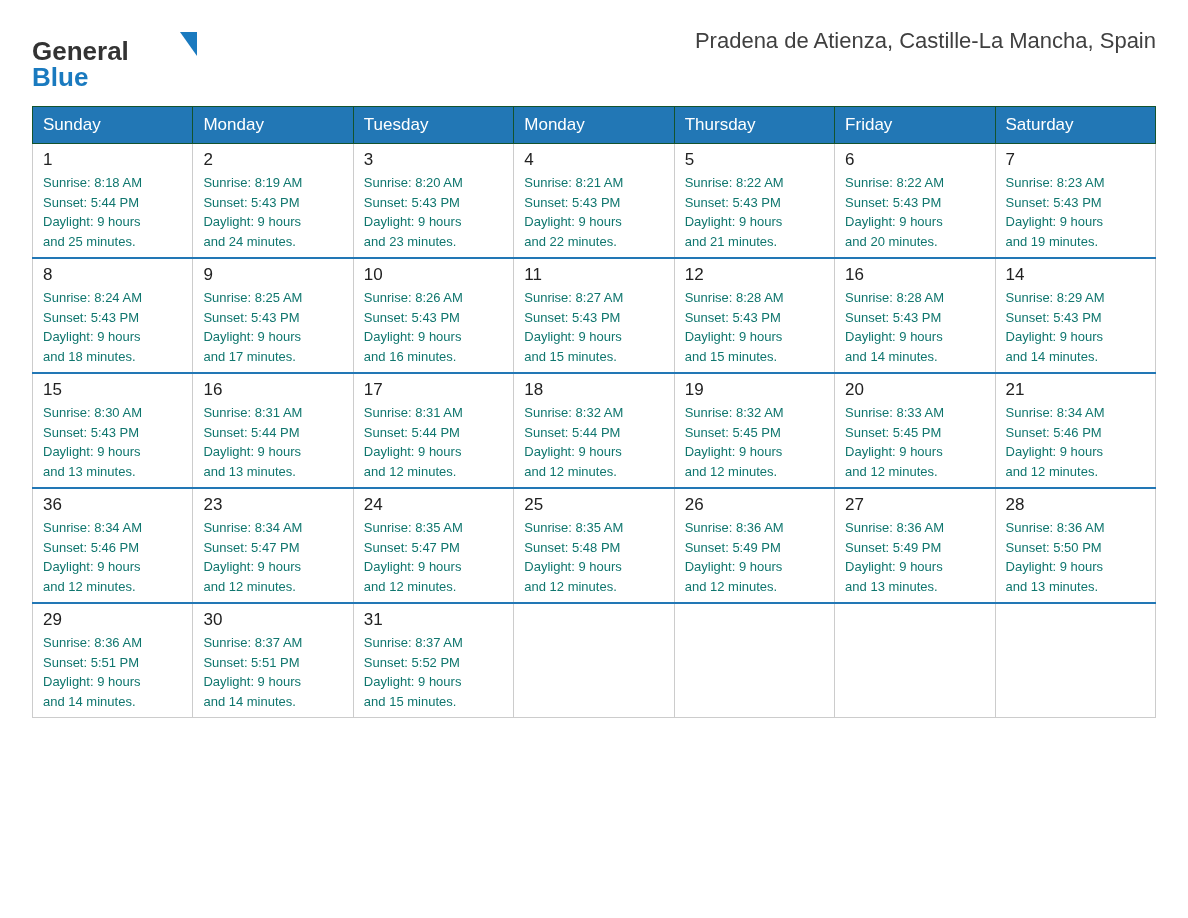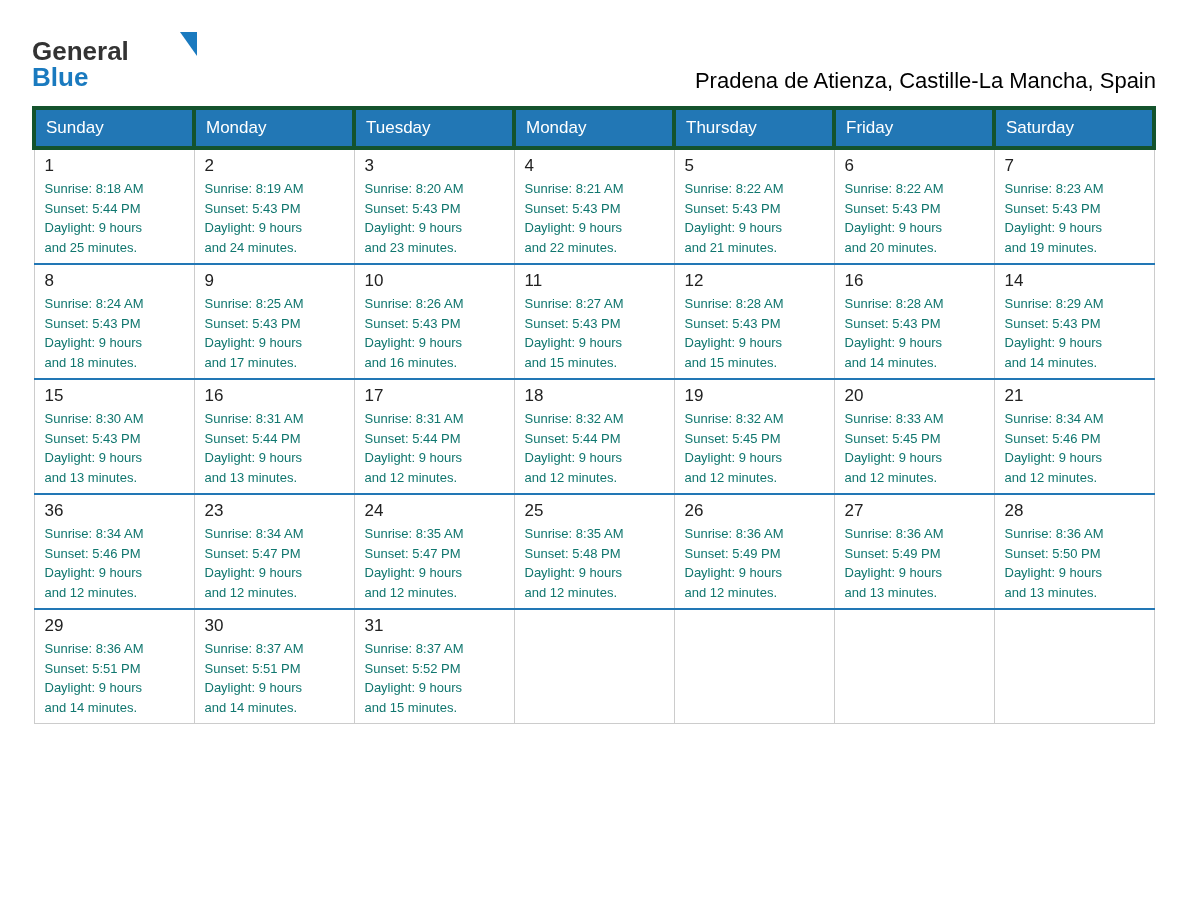--- a/index.html
+++ b/index.html
@@ -6,50 +6,50 @@
     body {
       font-family: Arial, sans-serif;
       background: #fff;
       padding: 24px 32px;
       width: 1188px;
       min-height: 918px;
     }
     .header {
       display: flex;
       justify-content: space-between;
-      align-items: flex-end;
+      align-items: flex-start;
       margin-bottom: 8px;
     }
     .title-section {
       text-align: right;
     }
     .month-title {
       font-size: 52px;
       font-weight: normal;
       color: #222;
       line-height: 1.1;
     }
     .location-title {
       font-size: 22px;
-      color: #000000;
-      margin-top: 15px;
+      color: #404040;
+      margin-top: 4px;
     }
     .calendar-table {
       width: 100%;
       border-collapse: collapse;
       margin-top: 12px;
     }
     .calendar-table th {
       background-color: #2277b5;
       color: #fff;
       font-size: 17px;
       font-weight: normal;
       padding: 8px 10px;
       text-align: left;
-      border: 4px solid #14532d;
+      border: 1px solid #14532d;
     }
     .calendar-table td {
       vertical-align: top;
       padding: 6px 10px;
       border: 1px solid #ccc;
       font-size: 13.5px;
       color: #222;
       width: calc(100% / 7);
       min-height: 90px;
       height: 110px;

